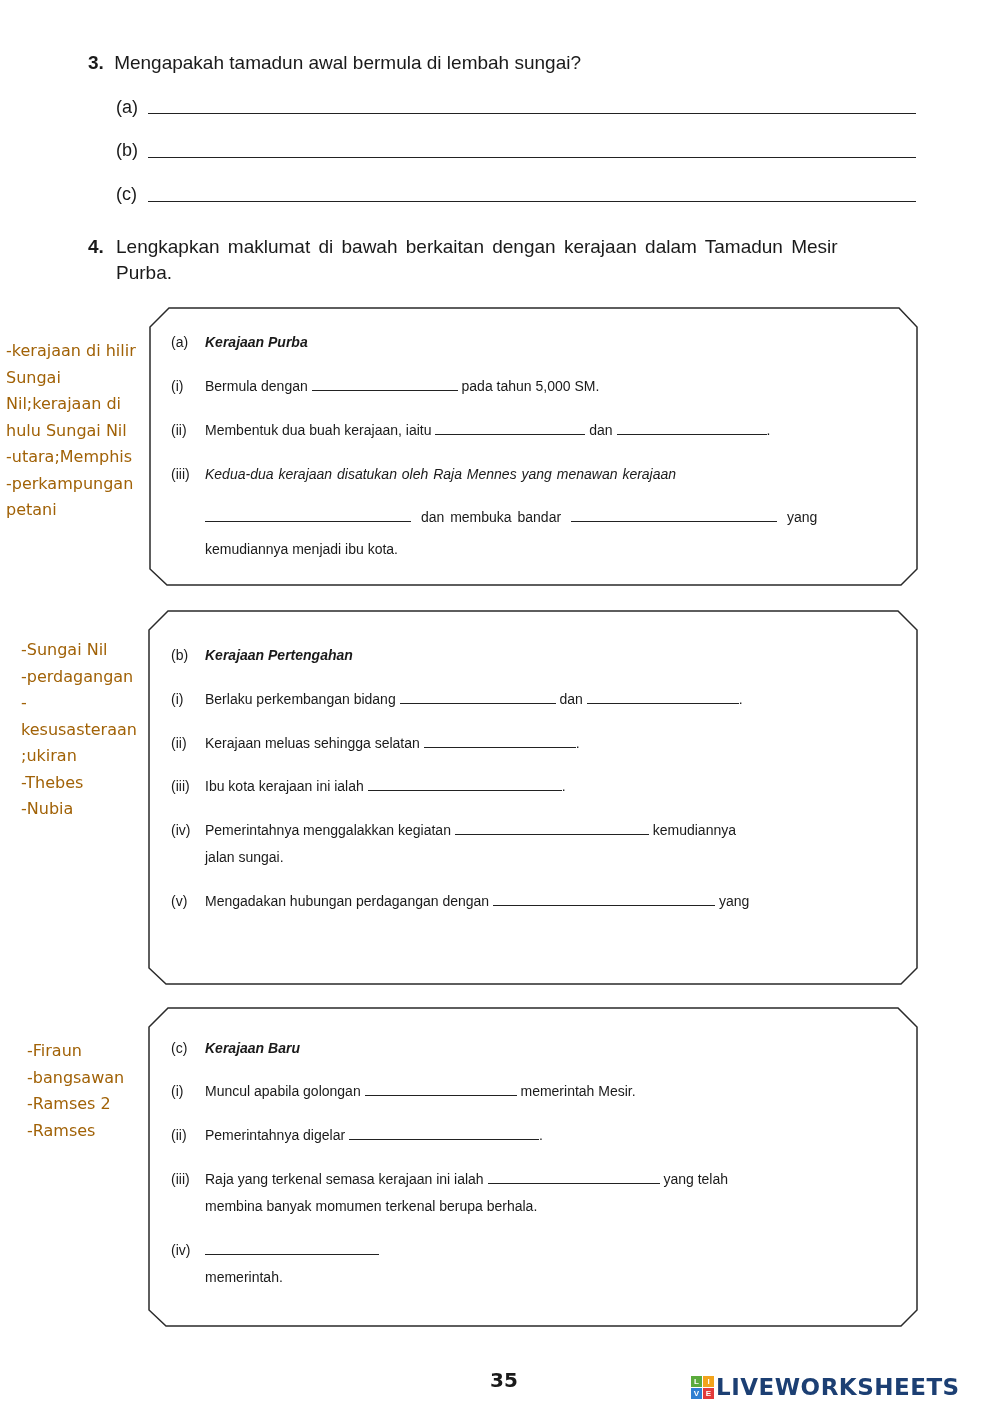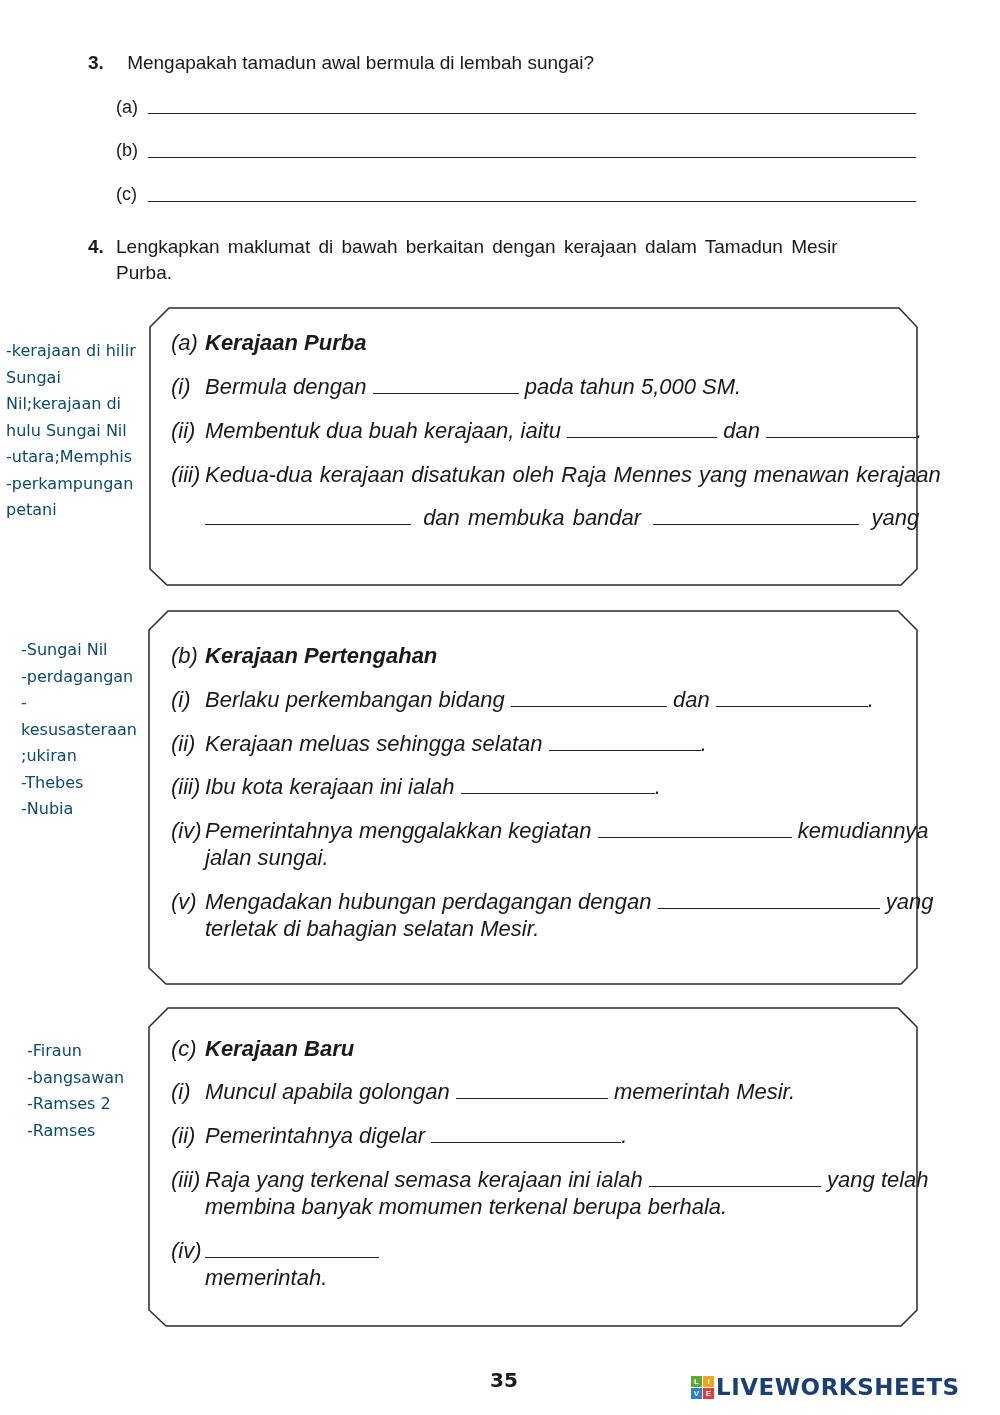--- a/index.html
+++ b/index.html
@@ -2,42 +2,42 @@
 <html><head>
   <meta charset="utf-8">
   <style>
     html, body { margin: 0; padding: 0; background: #ffffff; }
     body { width: 1000px; height: 1415px; position: relative; overflow: hidden;
            font-family: "Liberation Sans", sans-serif; color: #1a1a1a; }
     .abs { position: absolute; }
     .q { font-size: 19px; line-height: 26px; }
     .ansline { position: absolute; border-bottom: 1.5px solid #222; height: 0; }
     .sublabel { position: absolute; font-size: 18px; }
-    .note { position: absolute; color: #0c4a6e; font-size: 16px; line-height: 26.5px;
+    .note { position: absolute; color: #a16207; font-size: 16px; line-height: 26.5px;
             font-family: "DejaVu Sans", sans-serif; }
     .box { position: absolute; }
     .box svg { position: absolute; left: 0; top: 0; overflow: visible; }
-    .row { position: absolute; font-size: 22px; line-height: 27px; white-space: nowrap; font-style: italic; }
+    .row { position: absolute; font-size: 14px; line-height: 27px; white-space: nowrap; }
     .rn { position: absolute; left: 0; }
     .rt { position: absolute; left: 34px; }
     .blank { display: inline-block; border-bottom: 1.3px solid #222; height: 14px; vertical-align: baseline; }
     .title { font-weight: bold; font-style: italic; }
     .pagenum { position: absolute; left: 490px; top: 1368px; font-weight: bold; font-size: 20px;
                font-family: "DejaVu Sans", sans-serif; }
     .logo { position: absolute; left: 691px; top: 1374px; display: flex; align-items: center; }
     .logo-grid { display: grid; grid-template-columns: 11px 11px; grid-template-rows: 11px 11px; gap: 1px; margin-right: 2px; }
     .logo-grid span { display: block; font-size: 8px; line-height: 11px; text-align: center; color: #fff; font-weight: bold; }
     .logo-text { font-family: "DejaVu Sans", sans-serif; font-weight: bold; font-size: 23px; color: #1c3f73; letter-spacing: 0.5px; }
   </style>
 </head>
 <body>
 
 <div class="q abs" style="left:88px; top:50px;">
   <span style="font-weight:bold;">3.</span>
-  <span style="margin-left:18px;">Mengapakah tamadun awal bermula di lembah sungai?</span>
+  <span style="margin-left:5px;">Mengapakah tamadun awal bermula di lembah sungai?</span>
 </div>
 <span class="sublabel" style="left:116px; top:97px;">(a)</span>
 <div class="ansline" style="left:148px; top:113px; width:768px;"></div>
 <span class="sublabel" style="left:116px; top:140px;">(b)</span>
 <div class="ansline" style="left:148px; top:157px; width:768px;"></div>
 <span class="sublabel" style="left:116px; top:184px;">(c)</span>
 <div class="ansline" style="left:148px; top:201px; width:768px;"></div>
 
 <div class="q abs" style="left:88px; top:234px; width:830px;">
   <span style="font-weight:bold; position:absolute; left:0; top:0;">4.</span>
@@ -83,20 +83,23 @@
   <div class="row" style="left:22px; top:154px;">
     <span class="rn">(iii)</span>
     <span class="rt" style="word-spacing:1px;font-style:italic;">Kedua-dua kerajaan disatukan oleh Raja Mennes yang menawan kerajaan</span>
   </div>
   <div class="row" style="left:56px; top:197px;">
     <span class="blank" style="width:206px;"></span>
     <span style="margin-left:6px; word-spacing:2px;">dan membuka bandar</span>
     <span class="blank" style="width:206px; margin-left:6px;"></span>
     <span style="margin-left:6px;">yang</span>
   </div>
+  <div class="row" style="left:56px; top:229px;">
+    <span>kemudiannya menjadi ibu kota.</span>
+  </div>
 </div>
 
 <div class="note" style="left:21px; top:637px;">
   <div>-Sungai Nil</div>
   <div>-perdagangan</div>
   <div>-</div>
   <div>kesusasteraan</div>
   <div>;ukiran</div>
   <div>-Thebes</div>
   <div>-Nubia</div>
@@ -145,23 +148,20 @@
     <span>jalan sungai.</span>
   </div>
   <div class="row" style="left:23px; top:278px;">
     <span class="rn">(v)</span>
     <span class="rt">
       <span>Mengadakan hubungan perdagangan dengan</span>
       <span class="blank" style="width:222px;"></span>
       <span>yang</span>
     </span>
   </div>
-  <div class="row" style="left:57px; top:305px;">
-    <span>terletak di bahagian selatan Mesir.</span>
-  </div>
 </div>
 
 <div class="note" style="left:27px; top:1038px;">
   <div>-Firaun</div>
   <div>-bangsawan</div>
   <div>-Ramses 2</div>
   <div>-Ramses</div>
 </div>
 
 <div class="box" style="left:148px; top:1007px; width:770px; height:320px;">

